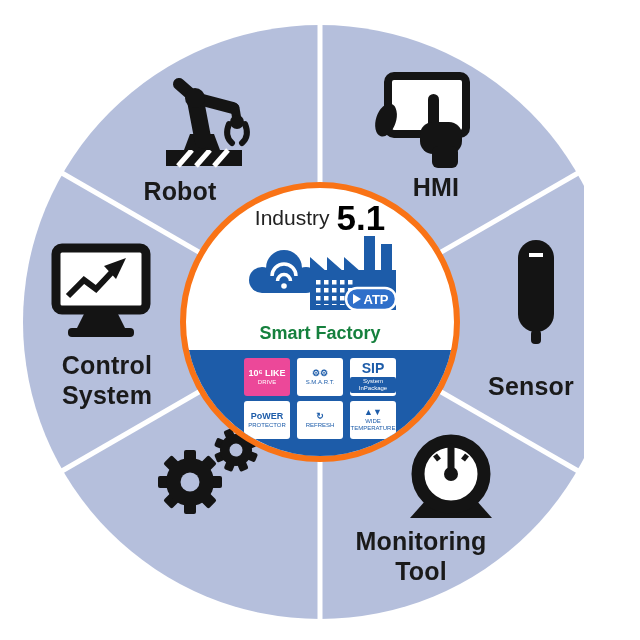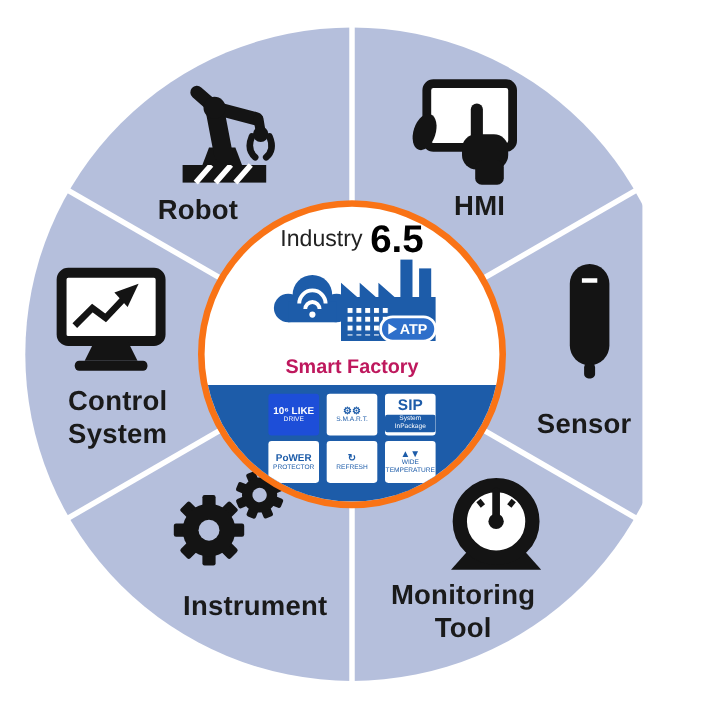--- a/index.html
+++ b/index.html
@@ -22,35 +22,35 @@
     position:absolute;top:10px;left:0;width:100%;text-align:center;
     display:flex;align-items:center;justify-content:center;gap:7px;
   }
   .c-title .word{font-size:21px;color:#222;}
   .c-title .ver{font-size:35px;font-weight:bold;color:#000;}
   .c-icons{position:absolute;top:44px;left:0;width:100%;height:100px;}
   .cloud{position:absolute;left:54px;top:10px;}
   .factory{position:absolute;left:122px;top:0;}
   .c-sub{
     position:absolute;top:135px;left:0;width:100%;text-align:center;
-    font-size:18px;font-weight:bold;color:#be185d;
+    font-size:18px;font-weight:bold;color:#15803d;
   }
   .band{position:absolute;top:162px;left:0;right:0;bottom:0;background:#1d5ca9;}
   .badges{
     display:grid;grid-template-columns:repeat(3,46px);gap:5px 7px;
     justify-content:center;padding-top:8px;
   }
   .badge{
     width:46px;height:38px;background:#fff;color:#1d5ca9;border-radius:3px;
     display:flex;flex-direction:column;align-items:center;justify-content:center;
     overflow:hidden;text-align:center;
   }
   .badge .b-top{font-weight:bold;font-size:9px;line-height:1.1;}
   .badge .b-bot{font-size:6px;line-height:1.15;}
-  .badge.inverse{background:#1d4ed8;color:#fff;}
+  .badge.inverse{background:#ec4899;color:#fff;}
   .badge.sip .b-top{font-size:14px;}
   .badge.sip .b-bot{background:#1d5ca9;color:#fff;padding:1px 3px;border-radius:2px;}
 </style>
 </head>
 <body>
 
 <div class="stage">
 
   <svg class="wheel" width="640" height="640" viewBox="0 0 640 640">
     <circle cx="320" cy="322" r="297" fill="#b5bfdc"></circle>
@@ -137,27 +137,26 @@
       <polygon points="72,12 50,20 62,33" fill="#141414"></polygon>
       <path d="M32,64 h30 l9,18 h-48 z" fill="#141414"></path>
       <rect x="14" y="82" width="66" height="9" rx="4" fill="#141414"></rect>
     </g>
   </svg>
 
   <div class="seg-label" style="left:120px;top:176px;width:120px">Robot</div>
   <div class="seg-label" style="left:386px;top:172px;width:100px">HMI</div>
   <div class="seg-label" style="left:471px;top:371px;width:120px">Sensor</div>
   <div class="seg-label" style="left:341px;top:526px;width:160px">Monitoring Tool</div>
-  <div class="seg-label" style="left:152px;top:536px;width:160px">Instrument</div>
   <div class="seg-label" style="left:37px;top:350px;width:140px">Control System</div>
 
   <div class="center">
     <div class="c-title">
       <span class="word">Industry</span>
-      <span class="ver">6.5</span>
+      <span class="ver">5.1</span>
     </div>
 
     <div class="c-icons">
       <svg class="cloud" width="88" height="54" viewBox="0 0 88 54">
         <g fill="#1d5ca9">
           <circle cx="22" cy="38" r="13"></circle>
           <circle cx="44" cy="26" r="18"></circle>
           <circle cx="66" cy="38" r="13"></circle>
           <rect x="22" y="32" width="44" height="19"></rect>
         </g>

